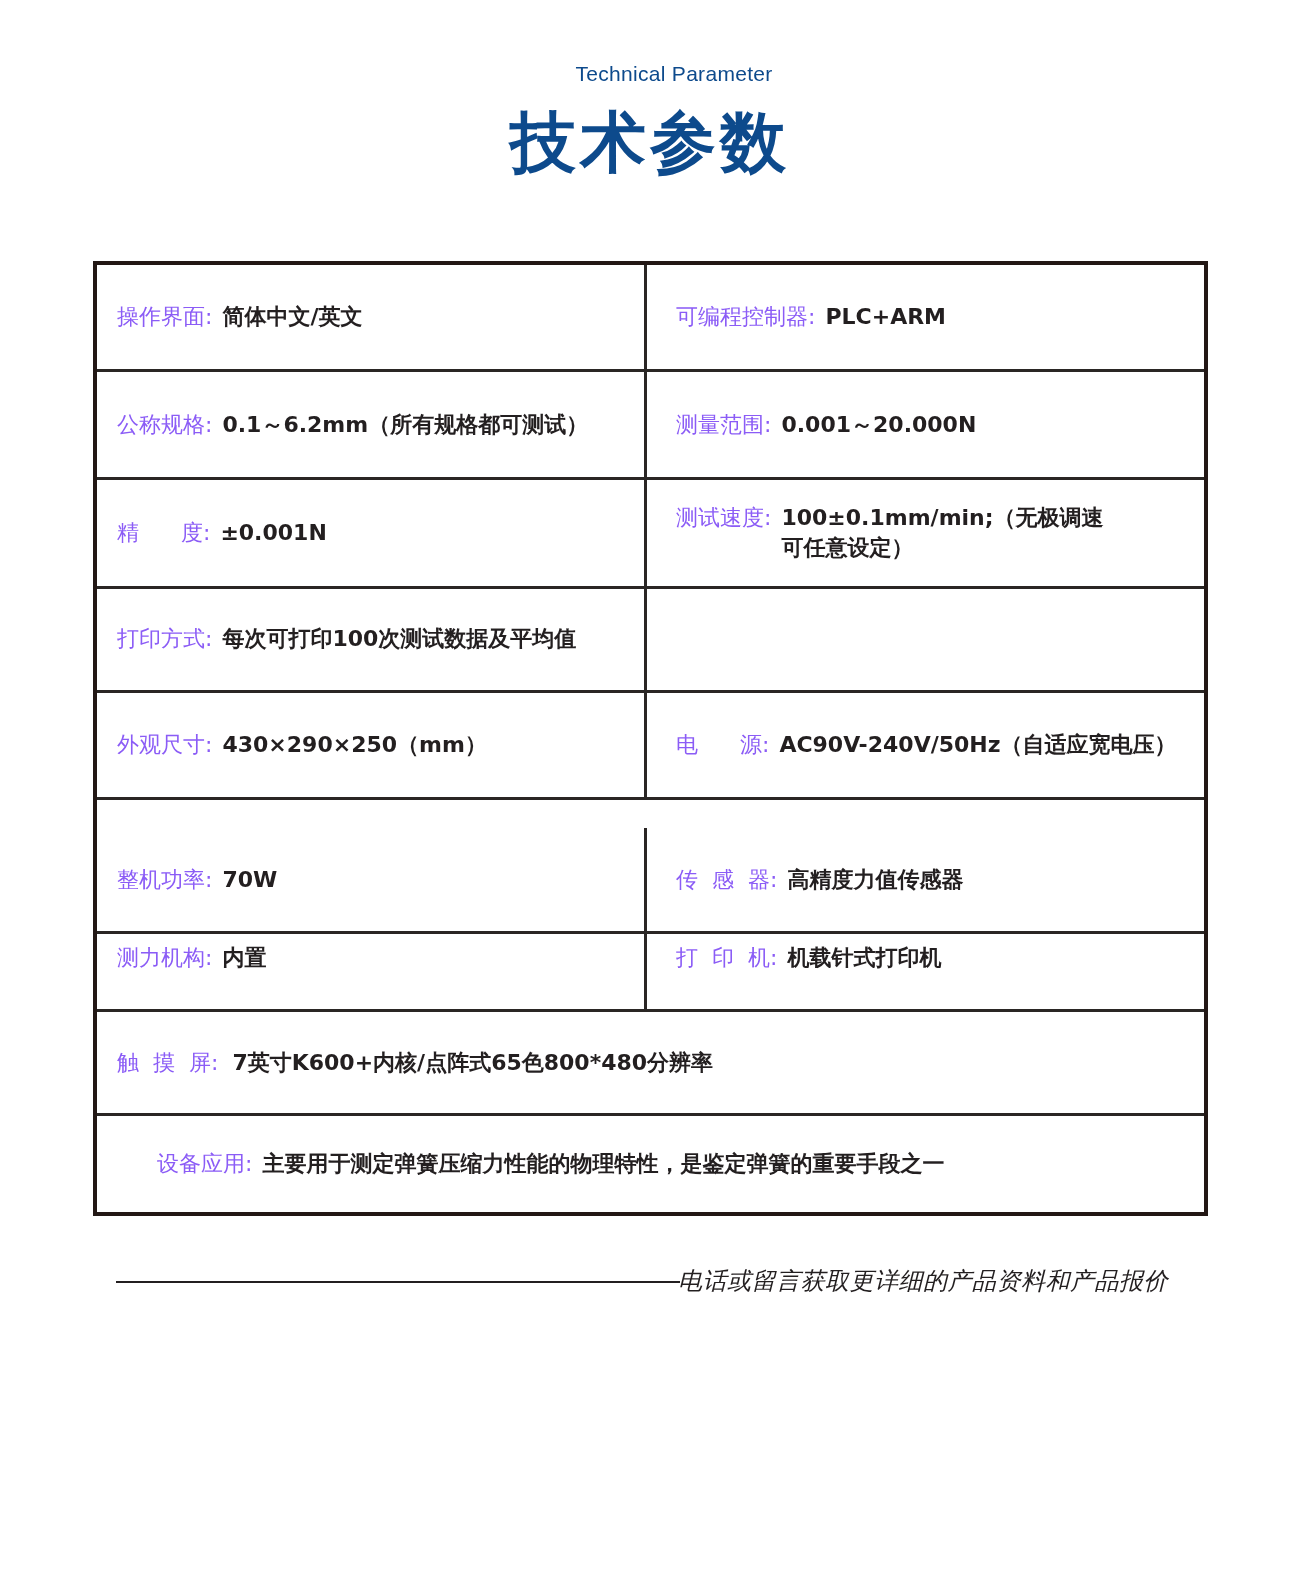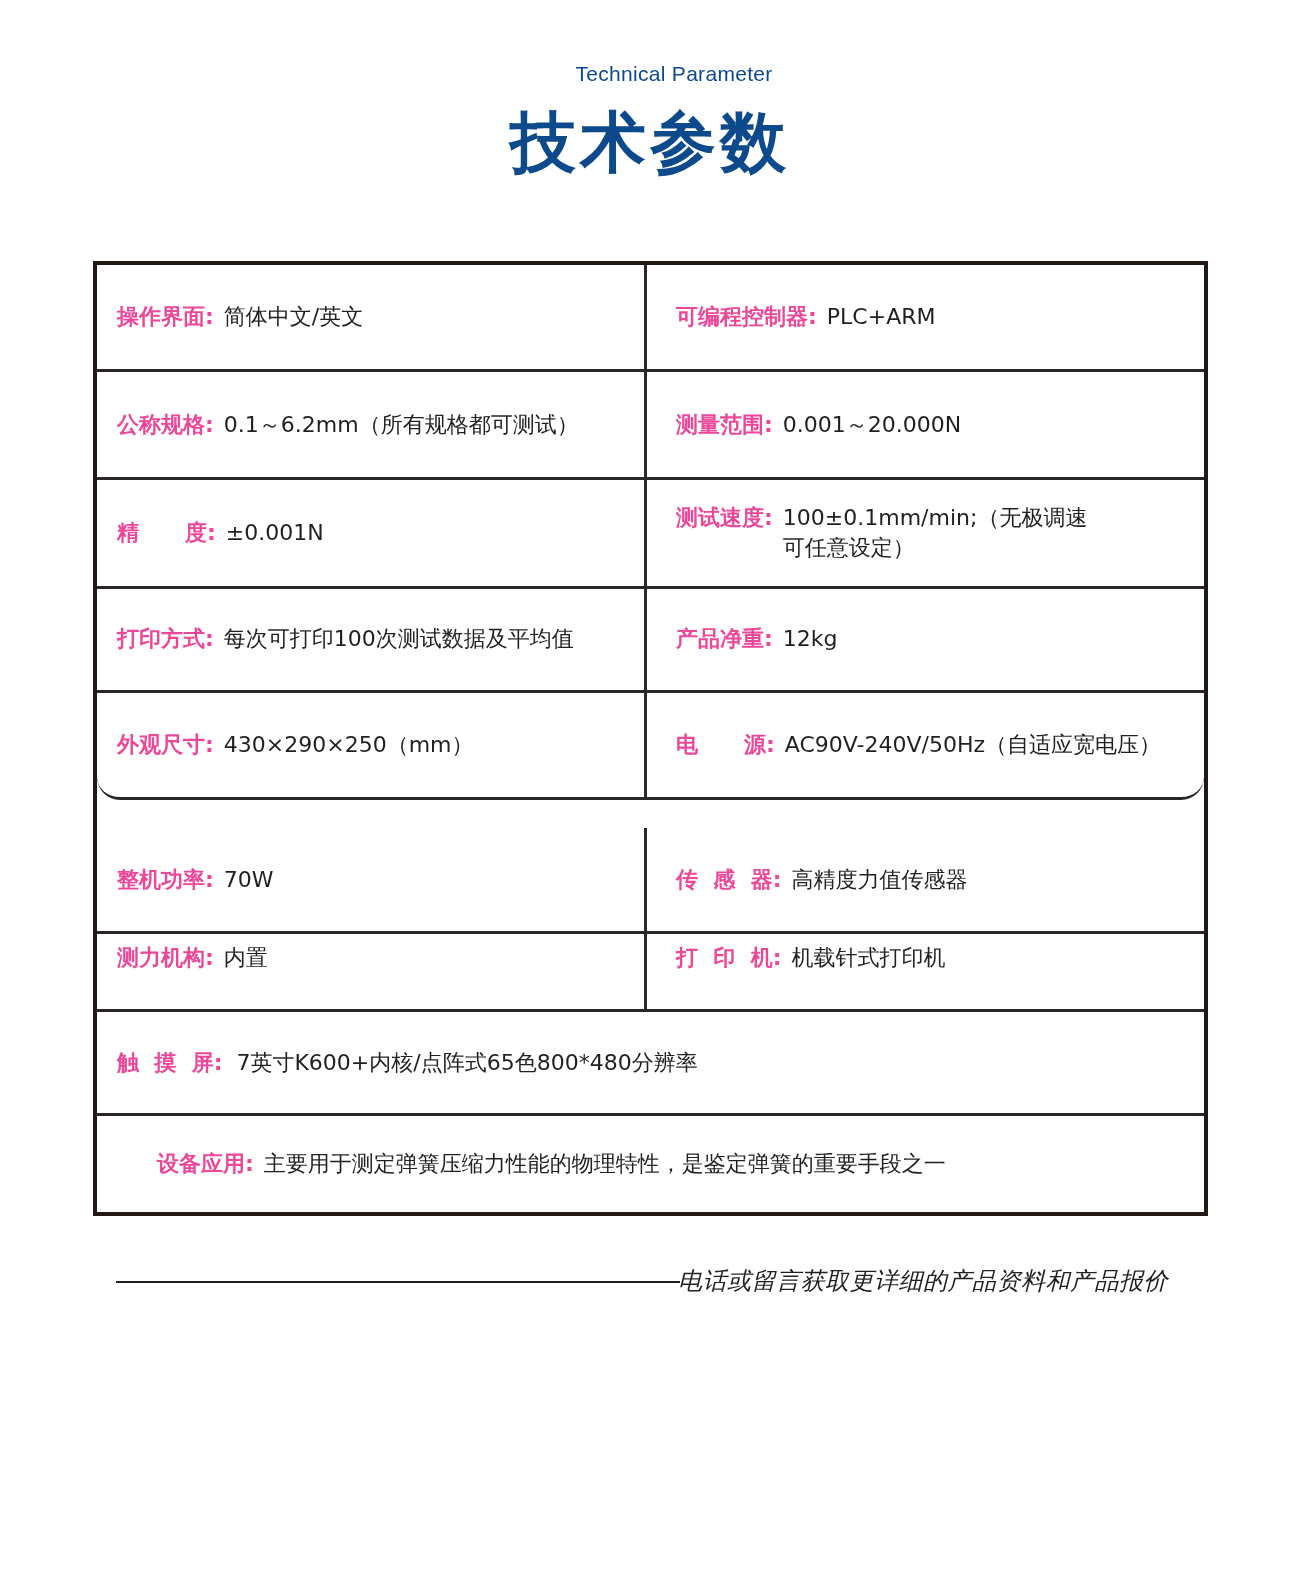--- a/index.html
+++ b/index.html
@@ -24,22 +24,22 @@
     }
     .row.last { border-bottom: none; }
     .cell {
       position: absolute; top: 0; height: 100%;
       display: flex; align-items: center;
     }
     .cell.left { left: 0; width: 550px; border-right: 3px solid #2a2624; padding-left: 20px; }
     .cell.right { left: 553px; width: 554px; padding-left: 26px; }
     .cell.full { left: 0; width: 1015px; padding-left: 20px; }
     .pair { display: flex; align-items: flex-start; font-size: 22px; line-height: 30px; }
-    .label { color: #ec4899; font-weight: bold; white-space: pre; }
-    .value { color: #231f20; white-space: pre-line; margin-left: 10px; }
+    .label { color: #8b5cf6; font-weight: normal; white-space: pre; }
+    .value { color: #231f20; white-space: pre-line; margin-left: 10px; font-weight: bold; }
     .footer-line {
       position: absolute; left: 116px; top: 1281px; width: 564px; height: 2px; background: #231f20;
     }
     .footer-text {
       position: absolute; left: 678px; top: 1265px; font-size: 24px; color: #231f20; letter-spacing: 0.5px; font-style: italic;
     }
   </style>
 </head>
 <body>
 
@@ -94,29 +94,23 @@
     </div>
   </div>
 
   <div class="row" style="top:322px;height:106px;">
     <div class="cell left">
       <div class="pair">
           <span class="label">打印方式:</span>
           <span class="value">每次可打印100次测试数据及平均值</span>
         </div>
     </div>
-    <div class="cell right">
-      <div class="pair">
-          <span class="label">产品净重:</span>
-          <span class="value">12kg</span>
-        </div>
-    </div>
   </div>
 
-  <div class="row" style="top:428px;height:107px;border-radius:23px;">
+  <div class="row" style="top:428px;height:107px;">
     <div class="cell left">
       <div class="pair">
           <span class="label">外观尺寸:</span>
           <span class="value">430×290×250（mm）</span>
         </div>
     </div>
     <div class="cell right">
       <div class="pair">
           <span class="label">电      源:</span>
           <span class="value">AC90V-240V/50Hz（自适应宽电压）</span>

